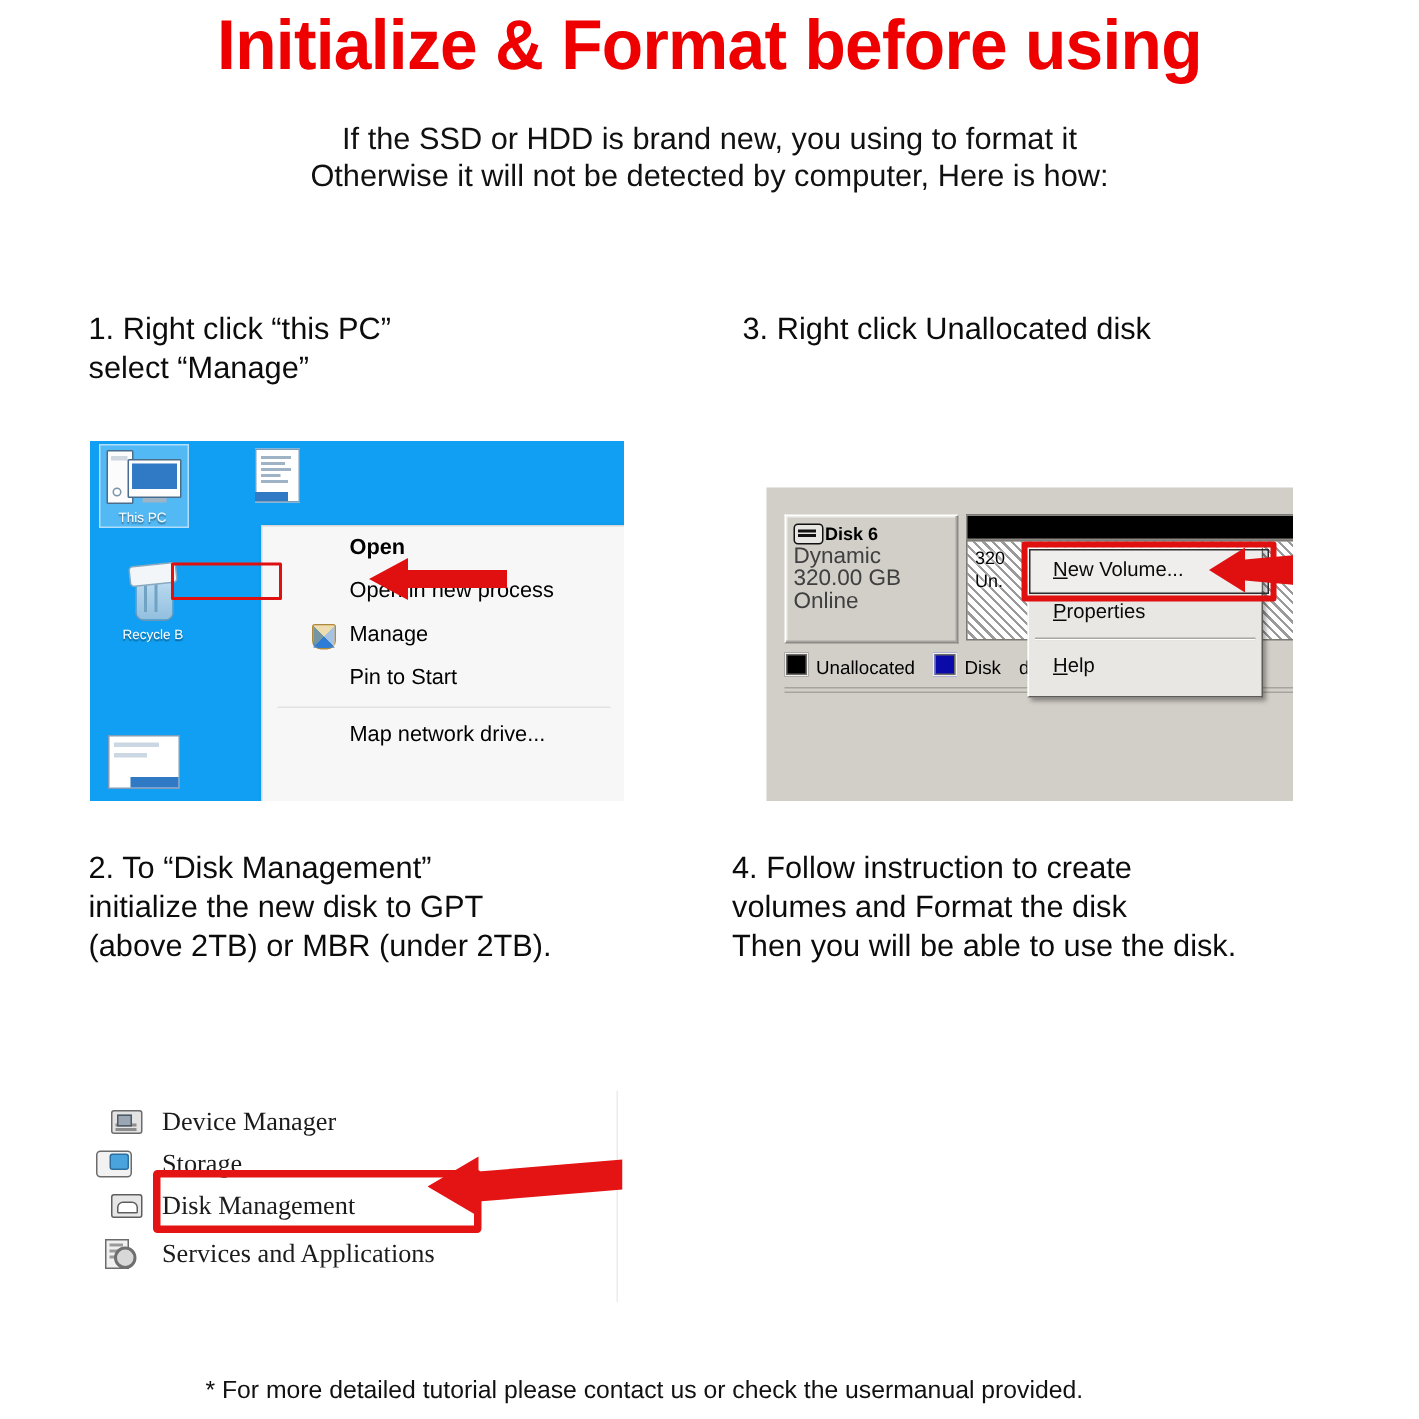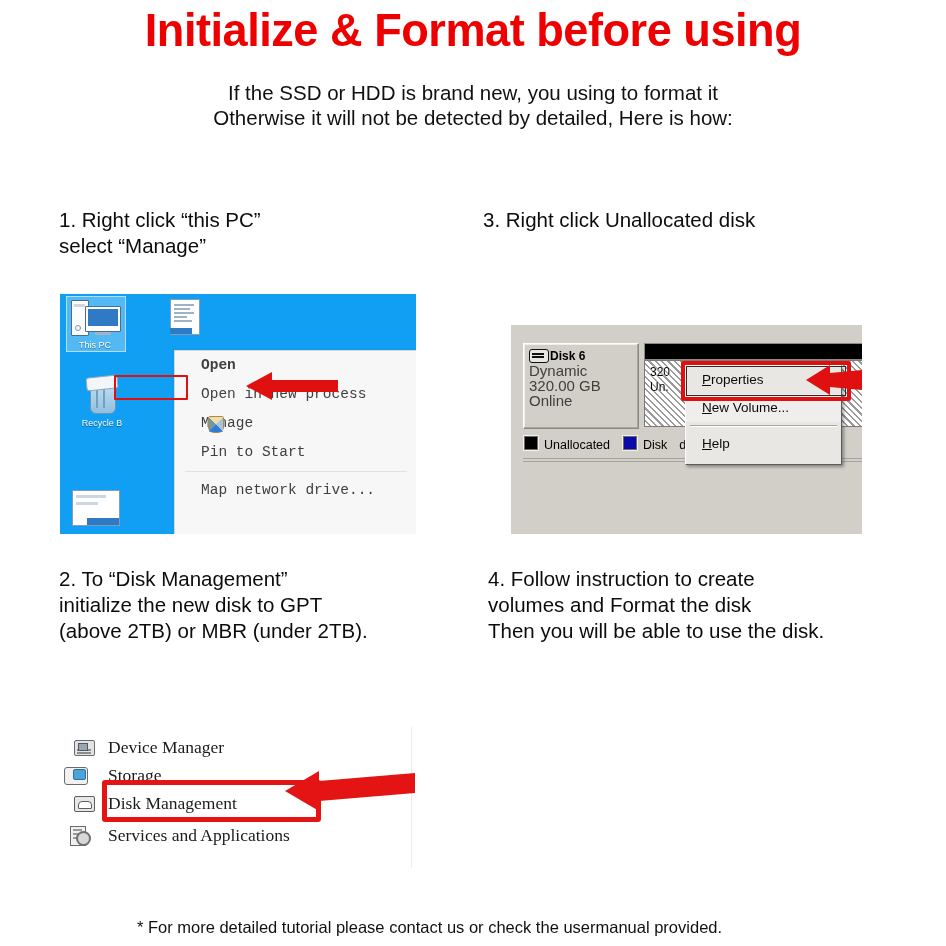--- a/index.html
+++ b/index.html
@@ -36,21 +36,21 @@
   
   .step{
     position:absolute;
     color:#0c0c0c;
     font-size:20.5px;
     line-height:26px;
     font-family:"Liberation Sans", sans-serif;
     white-space:nowrap;
   }
   #step1{left:59px;top:207px;}
-  #step3{left:483px;top:207px;text-align:right;}
+  #step3{left:495px;top:207px;text-align:right;}
   #step2{left:59px;top:566px;}
   #step4{left:488px;top:566px;}
 
   .footer{
     position:absolute;left:0;top:918px;width:859px;
     text-align:center;font-size:16.5px;color:#111;
     font-family:"Liberation Sans", sans-serif;
   }
 
   
@@ -98,22 +98,22 @@
   .mini-win .blue{position:absolute;left:14px;bottom:0;width:32px;height:7px;background:#2f79c5;}
 
   
   .ctxmenu{
     position:absolute;left:114px;top:56px;width:242px;height:184px;
     background:#f7f7f7;border:1px solid #d6d6d6;
     box-shadow:1px 1px 3px rgba(0,0,0,.18);
   }
   .ctxmenu .mi{
     position:relative;height:29px;line-height:29px;
-    padding-left:26px;font-size:14.5px;color:#404040;
-    font-family:Liberation Mono, monospace;
+    padding-left:58px;font-size:14.5px;color:#000000;
+    font-family:Liberation Sans, sans-serif;
     white-space:nowrap;
   }
   .ctxmenu .mi.bold{font-weight:bold;}
   .ctxmenu .sep{height:1px;background:#e2e2e2;margin:4px 10px 4px 10px;}
   .shield{
     position:absolute;left:33px;top:7px;width:14px;height:15px;
     background:linear-gradient(135deg,#f7c945 50%,#2d7cd6 50%);
     border:1px solid #b0893a;border-radius:2px 2px 6px 6px;
   }
   .shield:after{content:"";position:absolute;left:0;top:0;right:0;bottom:0;
@@ -242,21 +242,21 @@
   }
 </style>
 </head>
 <body>
 
 <div class="page">
 
   <div class="title">Initialize &amp; Format before using</div>
   <div class="subtitle">
     <div>If the SSD or HDD is brand new, you using to format it</div>
-    <div>Otherwise it will not be detected by detailed, Here is how:</div>
+    <div>Otherwise it will not be detected by computer, Here is how:</div>
   </div>
 
   <div class="step" id="step1">
     <div>1. Right click “this PC”</div>
     <div>select “Manage”</div>
   </div>
 
   <div class="step" id="step3">
     <div>3. Right click Unallocated disk</div>
   </div>
@@ -353,25 +353,25 @@
 
     <div class="dm-legend">
       <span class="sw black"></span><span class="lbl">Unallocated</span><span class="sw blue"></span><span class="lbl">Disk</span><span class="lbl">d pa</span>
     </div>
     <div class="dm-rules">
         <i></i>
         <i></i>
       </div>
 
     <div class="dm-ctx">
+      <div class="mi sel">
+        <u>N</u><span>ew Volume...</span>
+      </div>
       <div class="mi">
         <u>P</u><span>roperties</span>
-      </div>
-      <div class="mi sel">
-        <u>N</u><span>ew Volume...</span>
       </div>
       <div class="sep"></div>
       <div class="mi">
         <u>H</u><span>elp</span>
       </div>
     </div>
 
     <div class="hl-newvol"></div>
 
     <div class="arrow" style="left:295px;top:38px;">

